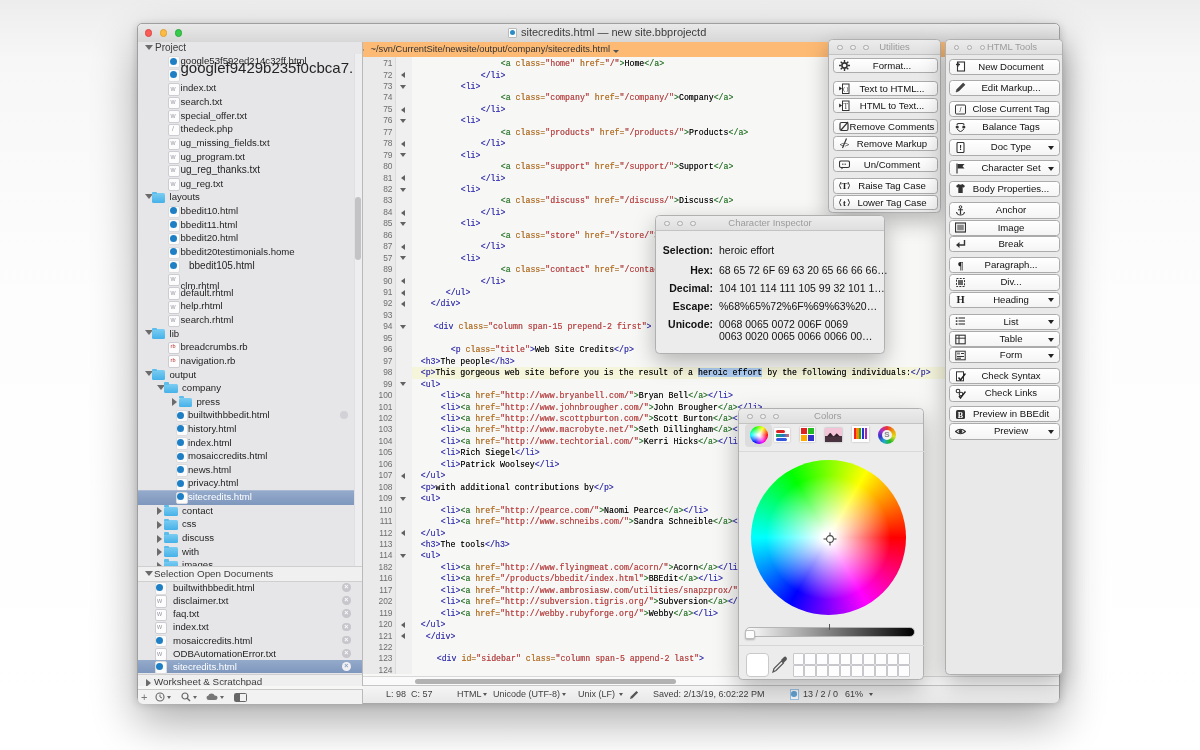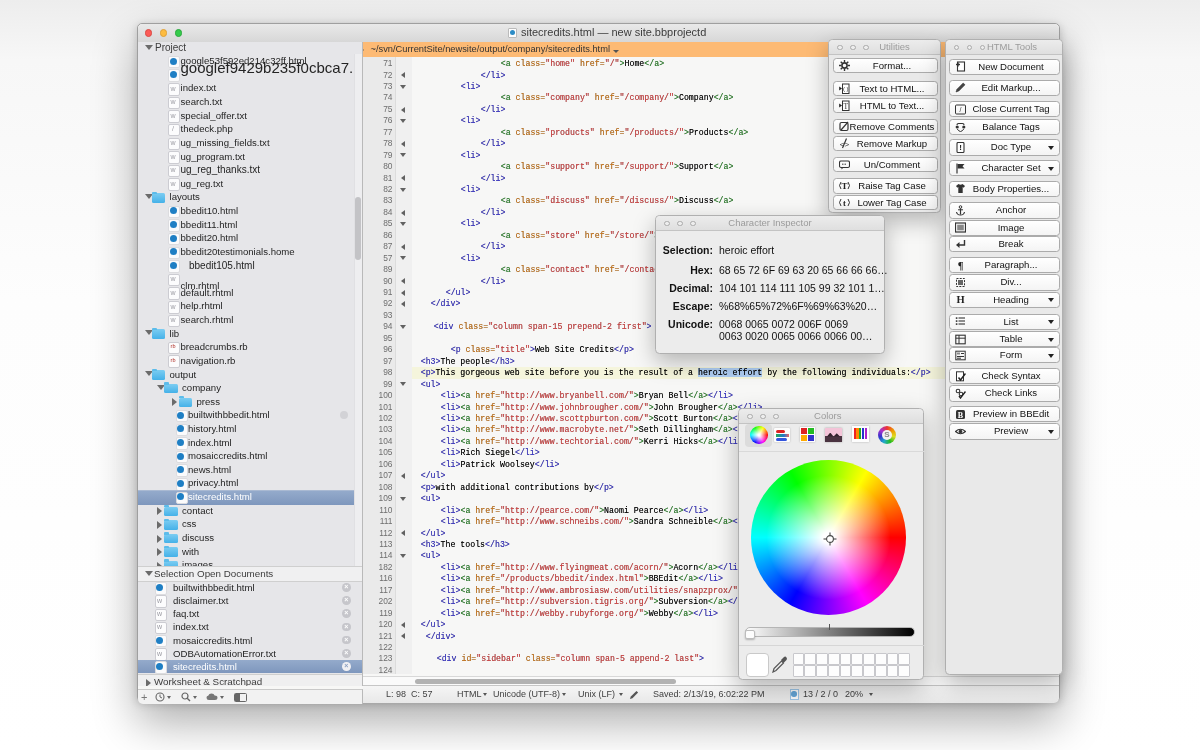--- a/index.html
+++ b/index.html
@@ -400,21 +400,21 @@
     <div style="position:absolute;left:199px;top:7px;width:0;height:0;border-left:2.5px solid transparent;border-right:2.5px solid transparent;border-top:3px solid #555"></div>
     <div style="position:absolute;left:215px;top:0;height:17px;line-height:16px">Unix (LF)</div>
     <div style="position:absolute;left:256px;top:7px;width:0;height:0;border-left:2.5px solid transparent;border-right:2.5px solid transparent;border-top:3px solid #555"></div>
     <svg style="position:absolute;left:266px;top:3.5px" width="10" height="10" viewBox="0 0 11 11">
         <path d="M1 10 L2 7.2 L8.2 1 L10 2.8 L3.8 9 Z" fill="#555"></path>
       </svg>
     <div style="position:absolute;left:290px;top:0;height:17px;line-height:16px">Saved: 2/13/19, 6:02:22 PM</div>
     <div style="position:absolute;left:427px;top:3px;width:8.5px;height:10.5px;background:#fdfdfd;border:.5px solid #9ec7e8;box-sizing:border-box"></div>
     <div style="position:absolute;left:428.4px;top:5.2px;width:5.4px;height:5.4px;border-radius:50%;background:#64a6d8"></div>
     <div style="position:absolute;left:440px;top:0;height:17px;line-height:16px">13 / 2 / 0</div>
-    <div style="position:absolute;left:482px;top:0;height:17px;line-height:16px">20%</div>
+    <div style="position:absolute;left:482px;top:0;height:17px;line-height:16px">61%</div>
     <div style="position:absolute;left:506px;top:7px;width:0;height:0;border-left:2.5px solid transparent;border-right:2.5px solid transparent;border-top:3px solid #555"></div>
   </div>
 </div>
 
 <div class="win" style="left:828px;top:39px;width:113px;height:174px;background:#e9e9e9;
  border:1px solid #b0b0b0;border-radius:4.5px;box-shadow:0 8px 22px rgba(0,0,0,.27)">
   <div class="ptitle" style="padding-left:20px">Utilities</div>
     <div style="position:absolute;left:8px;top:4.5px;width:5.5px;height:5.5px;border-radius:50%;background:#ededed;border:1px solid #ababab;box-sizing:border-box"></div>
     <div style="position:absolute;left:21px;top:4.5px;width:5.5px;height:5.5px;border-radius:50%;background:#ededed;border:1px solid #ababab;box-sizing:border-box"></div>
     <div style="position:absolute;left:34px;top:4.5px;width:5.5px;height:5.5px;border-radius:50%;background:#ededed;border:1px solid #ababab;box-sizing:border-box"></div>

